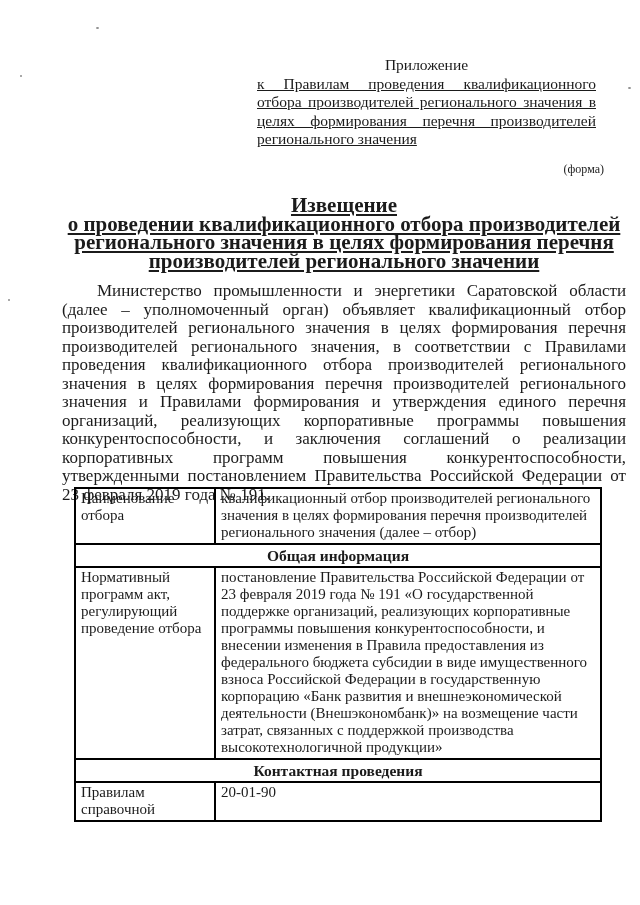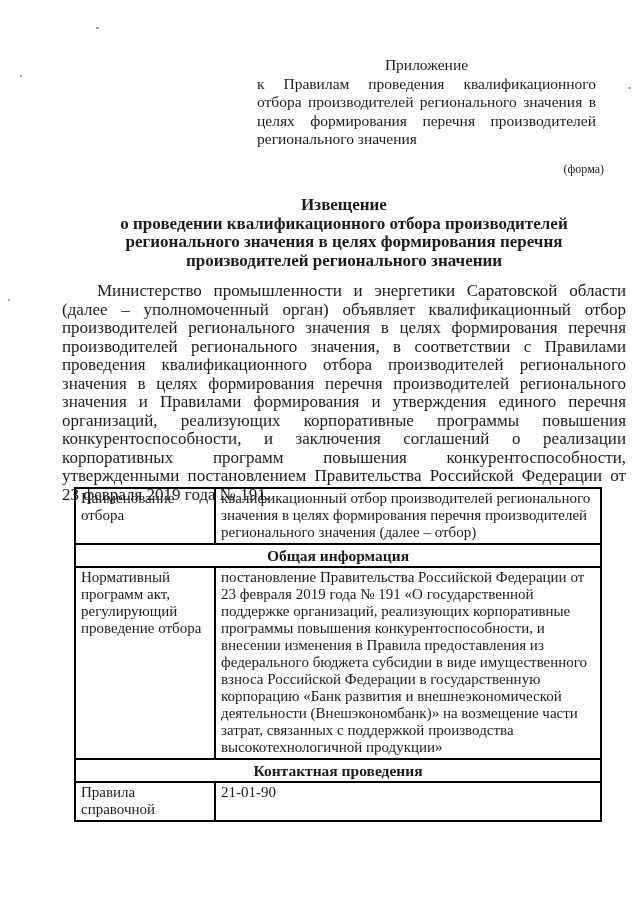--- a/index.html
+++ b/index.html
@@ -20,42 +20,43 @@
   
   .appendix {
     position: absolute;
     left: 257px;
     top: 56px;
     width: 339px;
     font-size: 15.5px;
     line-height: 18.6px;
   }
   .appendix-heading { text-align: center; }
-  .appendix-body { text-align: justify; }
+  .appendix-body { text-align: justify; text-decoration: underline; }
 
   .form-note {
     position: absolute;
     left: 257px;
     top: 162px;
     width: 347px;
     text-align: right;
     font-size: 12px;
   }
 
   
   .notice-title {
     position: absolute;
     left: 48px;
     top: 196px;
     width: 592px;
     text-align: center;
     font-weight: bold;
-    font-size: 17px;
+    font-size: 21px;
     line-height: 18.7px;
     white-space: pre-line;
+    text-decoration: underline;
   }
 
   
   .intro {
     position: absolute;
     left: 62px;
     top: 282px;
     width: 564px;
     font-size: 17px;
     line-height: 18.5px;
@@ -140,19 +141,19 @@
         <td class="section-header" colspan="2">Общая информация</td>
       </tr>
       <tr>
         <td>Нормативный программ акт, регулирующий проведение отбора</td>
         <td class="justify-cell">постановление Правительства Российской Федерации от 23 февраля 2019 года № 191 «О государственной поддержке организаций, реализующих корпоративные программы повышения конкурентоспособности, и внесении изменения в Правила предоставления из федерального бюджета субсидии в виде имущественного взноса Российской Федерации в государственную корпорацию «Банк развития и внешнеэкономической деятельности (Внешэкономбанк)» на возмещение части затрат, связанных с поддержкой производства высокотехнологичной продукции»</td>
       </tr>
       <tr>
         <td class="section-header" colspan="2">Контактная проведения</td>
       </tr>
       <tr>
-        <td>Правила справочной</td>
-        <td>21-01-90</td>
+        <td>Правилам справочной</td>
+        <td>20-01-90</td>
       </tr>
     </tbody>
   </table>
 
 </div>
 
 </body></html>

